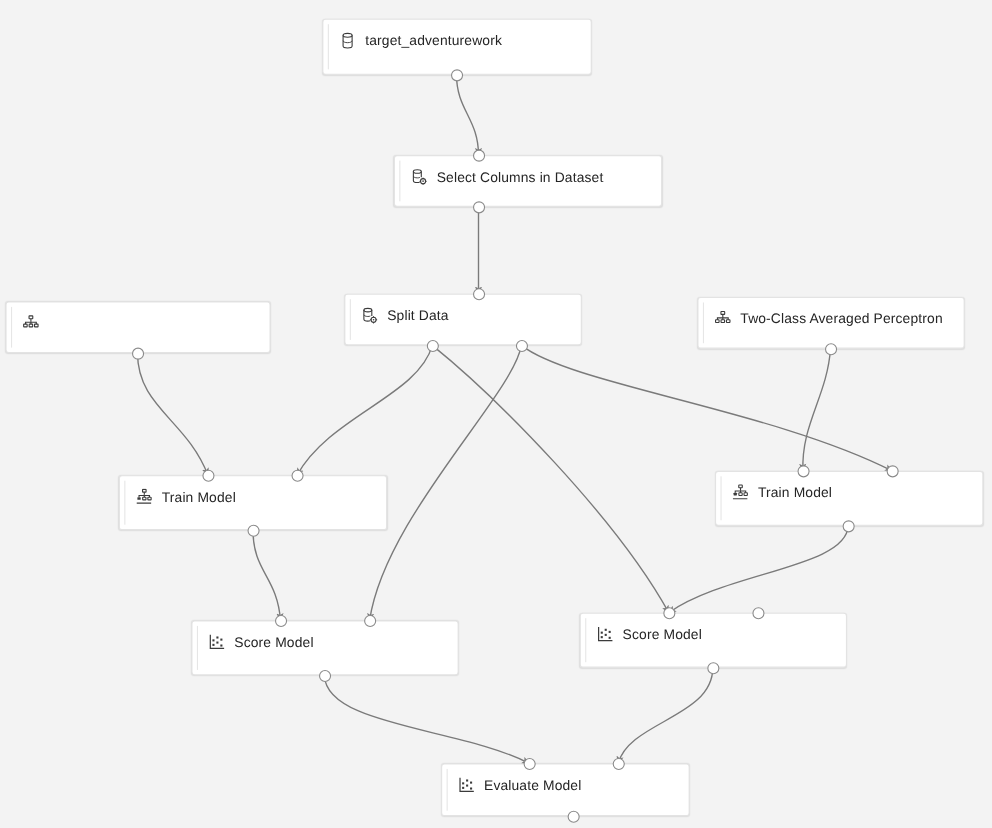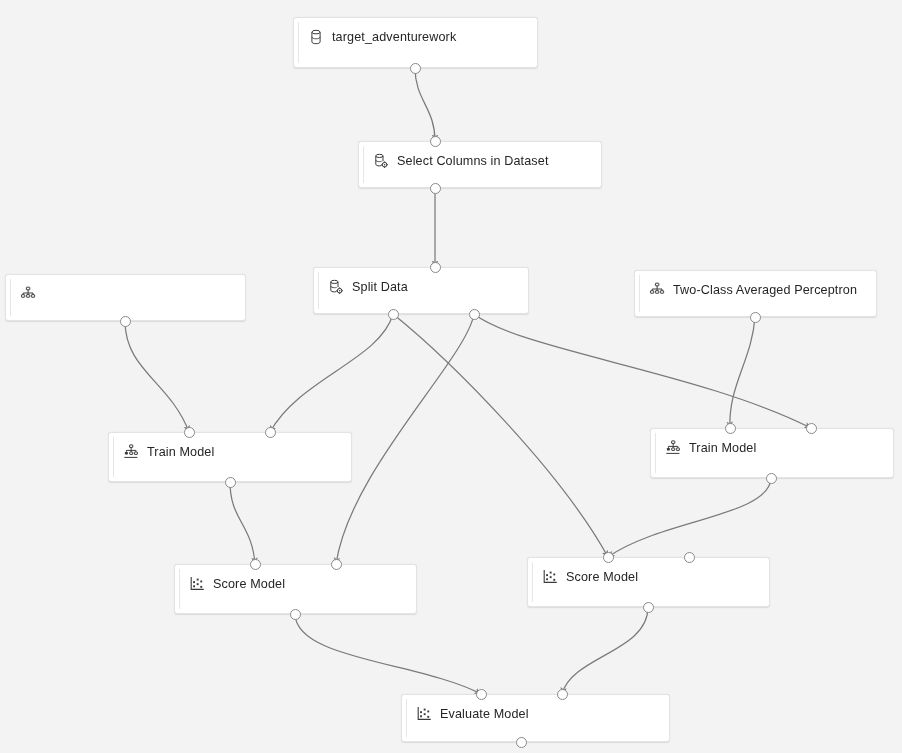--- a/index.html
+++ b/index.html
@@ -231,21 +231,21 @@
       </div>
       <div class="node" style="left: 527px; top: 557px; width: 243px; height: 50px;">
         <div class="node-accent"></div>
         <div class="node-head">
           <svg class="node-icon" viewBox="0 0 16 16">
             <use href="#ico-scatter-plot-icon"></use>
           </svg>
           <span class="node-label">Score Model</span>
         </div>
       </div>
-      <div class="node" style="left: 401px; top: 694px; width: 269px; height: 48px; padding-left: 36px;">
+      <div class="node" style="left: 401px; top: 694px; width: 226px; height: 48px; padding-left: 36px;">
         <div class="node-accent"></div>
         <div class="node-head">
           <svg class="node-icon" viewBox="0 0 16 16">
             <use href="#ico-scatter-plot-icon"></use>
           </svg>
           <span class="node-label">Evaluate Model</span>
         </div>
       </div>
     </div>
 <div class="port" style="left: 415px; top: 68px;"></div>

